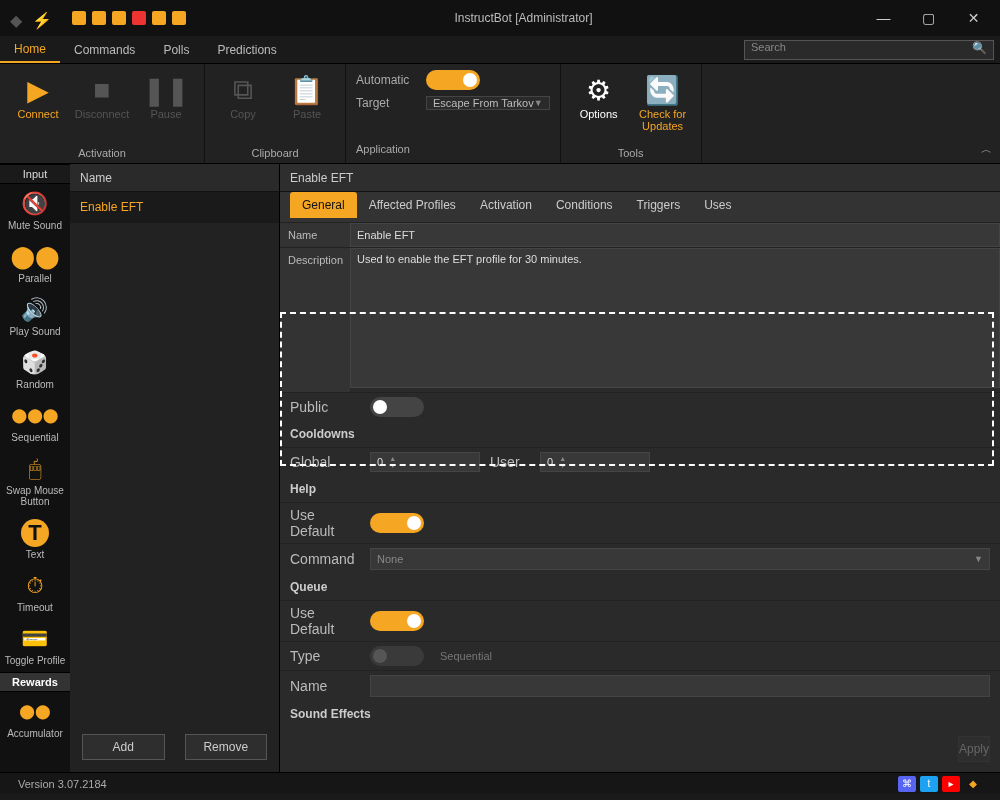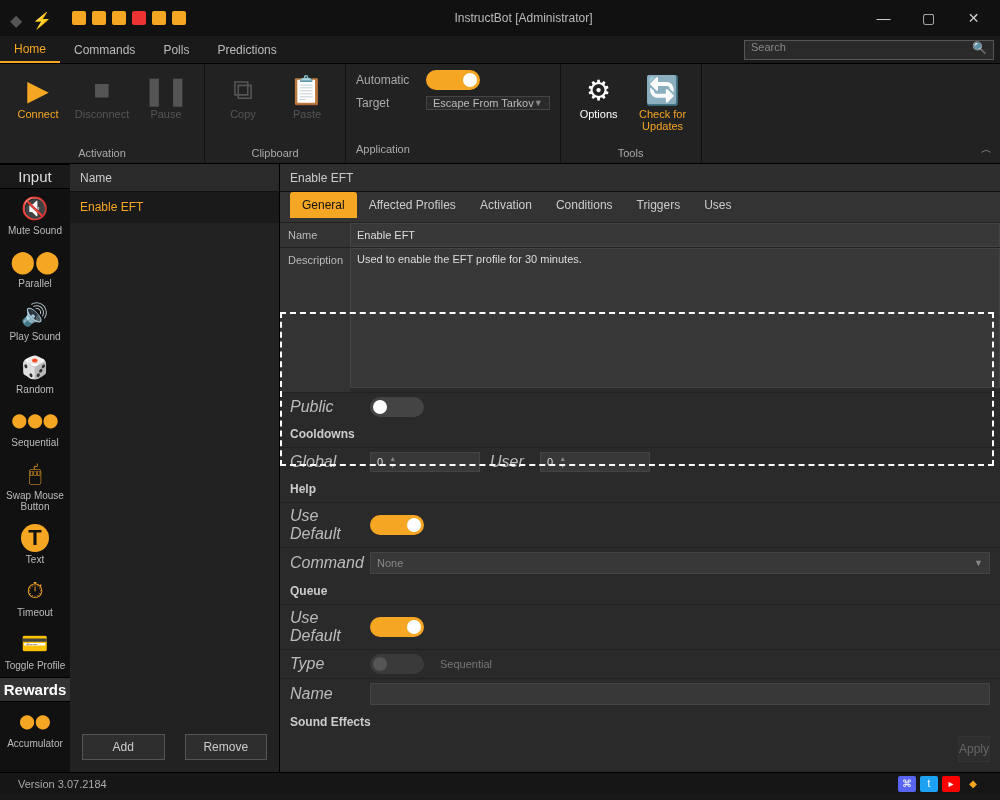--- a/index.html
+++ b/index.html
@@ -37,21 +37,21 @@
 .toggle .knob { width: 14px; height: 14px; border-radius: 50%; background: #fff; position: absolute; top: 3px; left: 3px; }
 .toggle.on .knob { left: 37px; }
 .toggle.disabled { background: #3a3a3a; cursor: default; }
 .toggle.disabled .knob { background: #555; }
 .combo { height: 14px; background: #2a2a2a; border: 1px solid #444; display: flex; align-items: center; padding: 0 6px; font-size: 11px; color: #bbb; min-width: 120px; cursor: pointer; }
 .combo .arr { margin-left: auto; font-size: 9px; color: #888; }
 .ribbon .chev { position: absolute; right: 8px; bottom: 6px; font-size: 11px; color: #aaa; cursor: pointer; }
 
 .body { display: flex; height: 608px; }
 .sidebar { width: 70px; background: #111; overflow-y: auto; overflow-x: hidden; }
-.sbsection { background: #1a1a1a; color: #ddd; font-size: 15px; text-align: center; padding: 3px 0; border-top: 1px solid #000; border-bottom: 1px solid #000; }
+.sbsection { background: #1a1a1a; color: #ddd; font-size: 11px; text-align: center; padding: 3px 0; border-top: 1px solid #000; border-bottom: 1px solid #000; }
 .sbitem { display: flex; flex-direction: column; align-items: center; padding: 6px 2px; font-size: 10px; color: #bbb; cursor: pointer; text-align: center; line-height: 1.1; }
 .sbitem .ic { width: 28px; height: 28px; margin-bottom: 2px; display: flex; align-items: center; justify-content: center; font-size: 22px; color: #f5a623; }
 .sbitem.active, .sbsection.active { background: #333; font-weight: bold; color: #fff; }
 
 .listcol { width: 210px; background: #222; border-right: 1px solid #000; display: flex; flex-direction: column; }
 .listcol .hdr { height: 28px; background: #2a2a2a; display: flex; align-items: center; padding: 0 10px; font-size: 12px; border-bottom: 1px solid #111; }
 .listcol .items { flex: 1; }
 .listitem { padding: 8px 10px; font-size: 12px; border-bottom: 1px solid #1a1a1a; cursor: pointer; }
 .listitem.sel { color: #f5a623; background: #1a1a1a; }
 .listbtns { display: flex; gap: 20px; padding: 12px; }
@@ -68,21 +68,21 @@
 .formarea::-webkit-scrollbar-track { background: #1e1e1e; }
 .formarea::-webkit-scrollbar-thumb { background: #444; }
 .frow { display: flex; align-items: stretch; border-top: 1px solid #222; }
 .frow .flabel { width: 70px; padding: 6px 8px; font-size: 11px; color: #bbb; background: #333; display: flex; align-items: flex-start; }
 .frow .fval { flex: 1; }
 .finput { width: 100%; height: 24px; background: #383838; border: 1px solid #444; color: #ddd; font-size: 11px; padding: 0 6px; }
 .ftextarea { width: 100%; height: 140px; background: #383838; border: 1px solid #444; color: #ddd; font-size: 11px; padding: 4px 6px; resize: none; }
 .dashbox { position: absolute; border: 2px dashed #fff; top: 90px; left: 0; right: 6px; height: 154px; pointer-events: none; }
 .section-title { font-size: 12px; font-weight: bold; color: #ccc; padding: 6px 10px; }
 .prow { display: flex; align-items: center; padding: 4px 10px; gap: 10px; font-size: 12px; border-top: 1px solid #222; }
-.prow .plabel { width: 70px; font-size: 16px; color: #bbb; font-style: italic; }
+.prow .plabel { width: 70px; font-size: 14px; color: #bbb; }
 .numinput { width: 110px; height: 20px; background: #383838; border: 1px solid #444; color: #ddd; font-size: 11px; padding: 0 6px; text-align: right; display: flex; align-items: center; }
 .numinput .spin { margin-left: 6px; display: flex; flex-direction: column; font-size: 7px; line-height: 7px; color: #888; }
 .wideinput { flex: 1; height: 22px; background: #383838; border: 1px solid #444; color: #888; font-size: 11px; padding: 0 6px; display: flex; align-items: center; }
 .togglelabel { font-size: 11px; color: #777; margin-left: 6px; }
 .applyrow { display: flex; justify-content: flex-end; padding: 10px; }
 .applyrow .btn { flex: 0; width: 70px; }
 
 .statusbar { height: 22px; background: #161616; display: flex; align-items: center; padding: 0 18px; font-size: 11px; color: #aaa; border-top: 1px solid #000; }
 .statusbar .spacer { flex: 1; }
 .statusbar .sicon { width: 18px; height: 16px; margin-left: 4px; border-radius: 2px; display:inline-flex; align-items:center; justify-content:center; font-size:10px; color:#fff; }

